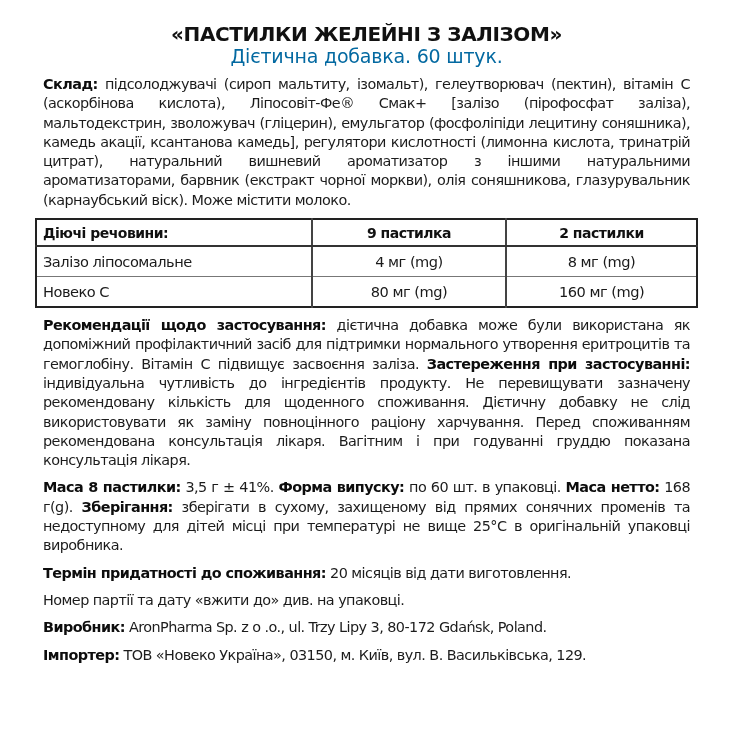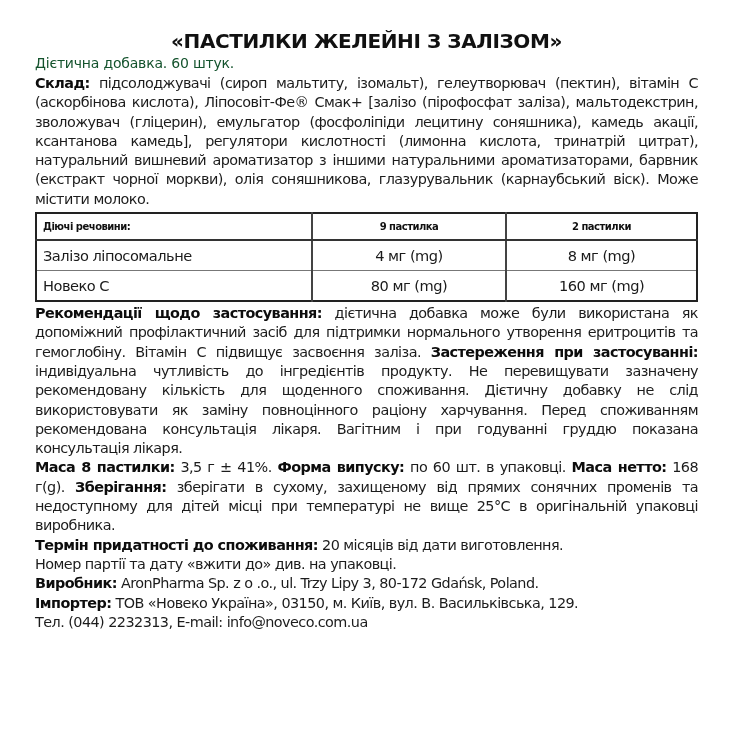--- a/index.html
+++ b/index.html
@@ -1,26 +1,26 @@
 <!DOCTYPE html>
 <html><head>
   <meta charset="utf-8">
   <style>
     html, body { margin: 0; padding: 0; background: #ffffff; }
     body { width: 733px; height: 733px; overflow: hidden; position: relative; color: #1a1a1a; font-family: "DejaVu Sans", sans-serif; }
-    .page { position: absolute; left: 35px; top: 29px; width: 663px; }
+    .page { position: absolute; left: 35px; top: 22px; width: 663px; }
     .title { text-align: center; font-weight: bold; font-size: 20px; line-height: 24px; letter-spacing: -0.4px; margin: 0; color: #111; }
-    .subtitle { text-align: left; font-size: 14px; line-height: 21px; margin: 0; letter-spacing: -0.2px; color: #14532d; }
-    .para { font-size: 14.4px; line-height: 19.3px; text-align: justify; letter-spacing: -0.55px; margin: 0; color: #1c1c1c; }
+    .subtitle { text-align: center; font-size: 19px; line-height: 21px; margin: 0; letter-spacing: -0.2px; color: #0369a1; }
+    .para { font-size: 14.4px; line-height: 19.3px; text-align: justify; letter-spacing: -0.55px; margin: 8px; color: #1c1c1c; }
     .para b { font-weight: bold; color: #0d0d0d; }
     .left { text-align: left; }
     table.actives { border-collapse: collapse; width: 663px; margin: 3px 0 2px 0; font-size: 14.6px; letter-spacing: -0.5px; }
     table.actives td, table.actives th { border: 1px solid #777; height: 29px; padding: 0 6px; }
     table.actives { border: 2px solid #222; }
-    table.actives th { font-weight: bold; border-bottom: 2px solid #333; height: 25px; font-size: 10px; color: #111; }
+    table.actives th { font-weight: bold; border-bottom: 2px solid #333; height: 25px; font-size: 14px; color: #111; }
     table.actives th.c1, table.actives td.c1 { text-align: left; width: 262px; }
     table.actives th.c2, table.actives td.c2 { text-align: center; width: 180px; border-left: 2px solid #444; }
     table.actives th.c3, table.actives td.c3 { text-align: center; border-left: 2px solid #444; }
   </style>
 </head>
 <body>
 
 <div class="page">
   <h1 class="title">«ПАСТИЛКИ ЖЕЛЕЙНІ З ЗАЛІЗОМ»</h1>
   <p class="subtitle">Дієтична добавка. 60 штук.</p>
@@ -77,14 +77,13 @@
 
   <p class="para left">
     <b>Виробник:</b>
     <span>AronPharma Sp. z o .o., ul. Trzy Lipy 3, 80-172 Gdańsk, Poland.</span>
   </p>
 
   <p class="para">
     <b>Імпортер:</b>
     <span>ТОВ «Новеко Україна», 03150, м. Київ, вул. В. Васильківська, 129.</span>
   </p>
-  <p class="para left">Тел. (044) 2232313, E-mail: info@noveco.com.ua</p>
 </div>
 
 </body></html>

